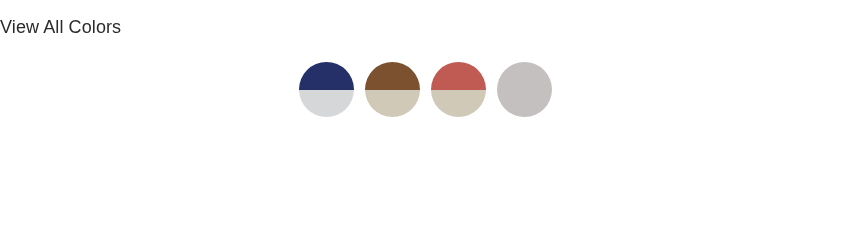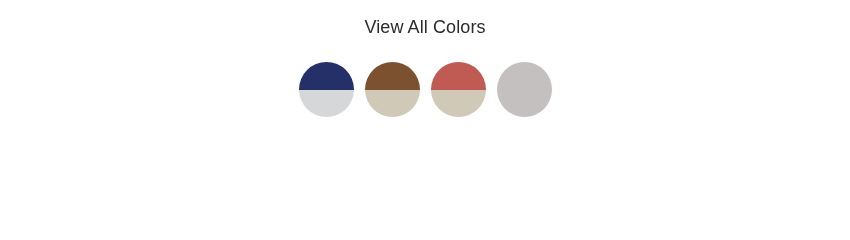--- a/index.html
+++ b/index.html
@@ -18,21 +18,21 @@
     position: relative;
     width: 850px;
     height: 232px;
     background: #ffffff;
   }
   .panel-title {
     position: absolute;
     left: 0;
     top: 16px;
     width: 850px;
-    text-align: center;
+    text-align: left;
     font-size: 18px;
     font-weight: 400;
     line-height: 22px;
     color: #2b2b2b;
     letter-spacing: 0.1px;
     white-space: nowrap;
   }
   .swatch-row {
     position: absolute;
     left: 299px;

